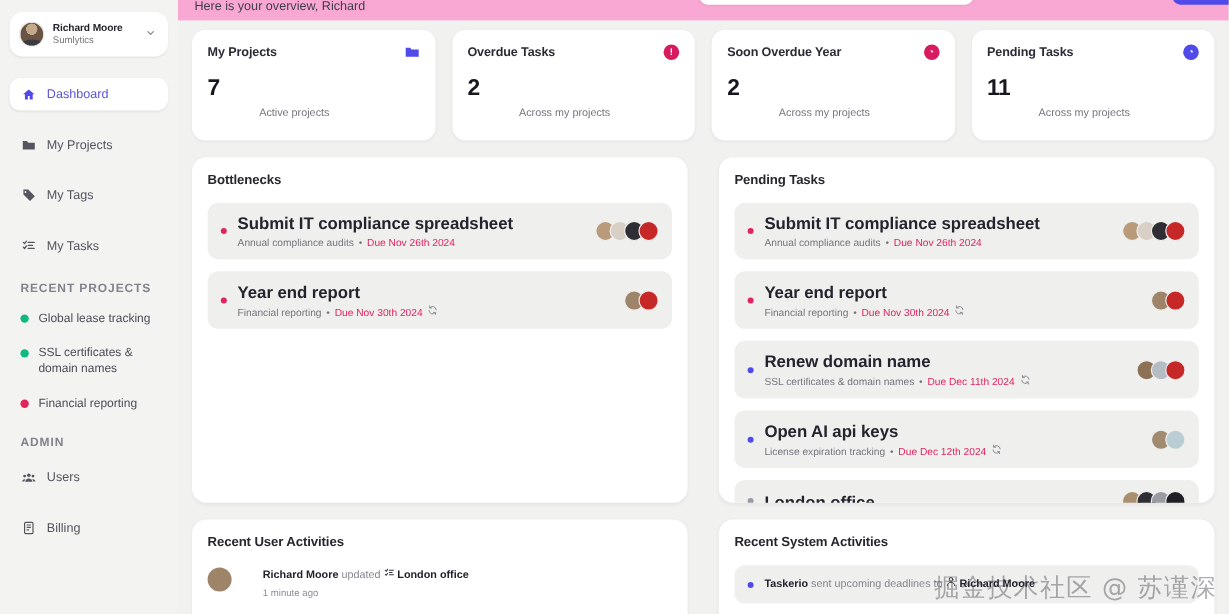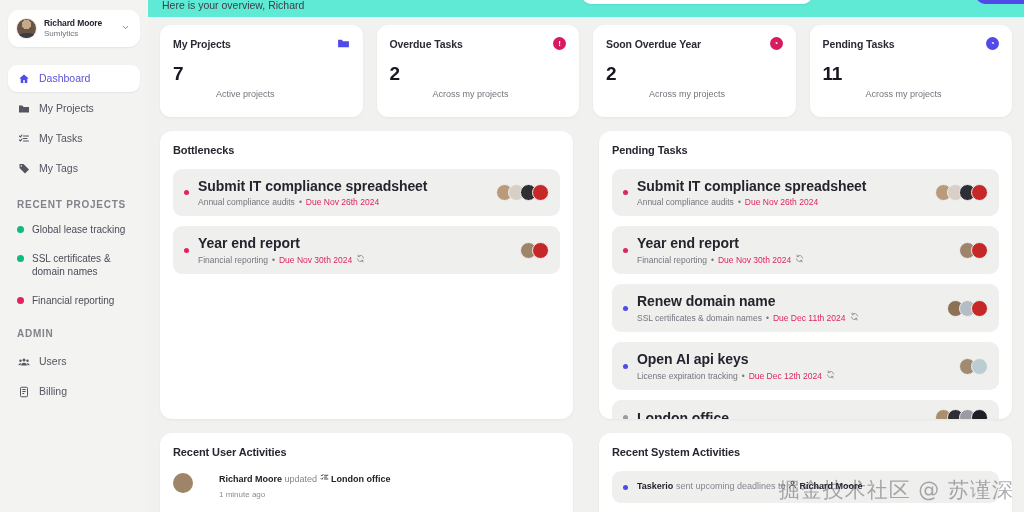--- a/index.html
+++ b/index.html
@@ -37,23 +37,23 @@
     content:""; position:absolute; left:50%; bottom:-24%;
     transform:translateX(-50%); width:112%; height:52%;
     border-radius:50% 50% 0 0; background:#3b3b43;
   }
   .user-meta { flex: 1; min-width: 0; line-height: 1.15; }
   .user-name { font-size: 8.5px; font-weight: 700; color: #24242e; letter-spacing: -.1px; }
   .user-org  { font-size: 8px; color: #72727c; margin-top: 1px; }
   .chev { width: 13px; flex: 0 0 13px; text-align: center; color: #7c7c86; font-size: 9px; }
 
   .nav-item {
-    display: flex; align-items: flex-start; gap: 9px;
+    display: flex; align-items: center; gap: 9px;
     padding: 7px 9px; border-radius: 9px;
-    font-size: 10.5px; color: #54545f; margin-bottom: 3px;
+    font-size: 10.5px; color: #54545f; margin-bottom: 15px;
     cursor: pointer;
   }
   .nav-item.active {
     background: #ffffff; color: #5b53d6; font-weight: 500;
     box-shadow: 0 1px 2px rgba(16,16,30,.07);
   }
   .nav-ico { width: 13px; height: 13px; flex: 0 0 13px; display:flex; align-items:center; justify-content:center; }
   .nav-ico svg { display:block; }
 
   .section-head {
@@ -63,21 +63,21 @@
   .proj-item {
     display: flex; align-items: flex-start; gap: 8px;
     padding: 4px 9px 4px 9px; margin-bottom: 7px;
     font-size: 10px; color: #4c4c57; line-height: 1.35; cursor: pointer;
   }
   .dot { width: 7px; height: 7px; border-radius: 50%; flex: 0 0 7px; margin-top: 3px; }
 
   
   .main { flex: 1; height: 512px; position: relative; overflow: hidden; background: #f1f1f0; }
 
-  .topstrip { position:absolute; top:0; left:0; right:0; height: 17px; background:#5eead4; }
+  .topstrip { position:absolute; top:0; left:0; right:0; height: 17px; background:#f9a8d4; }
   .search-stub {
     position:absolute; top:-26px; left:434px; width: 230px; height: 30px;
     background:#fff; border-radius: 9px; box-shadow: 0 1px 2px rgba(16,16,30,.06);
   }
   .btn-stub {
     position:absolute; top:-24px; height: 28px; border-radius: 9px; background:#504ae8;
   }
   .btn-stub.one { left: 828px; width: 88px; }
 
   .greet { position:absolute; top:-1px; left: 14px; font-size: 10.5px; color:#3e3e49; }
@@ -174,33 +174,33 @@
       <div class="nav-item">
         <span class="nav-ico">
           <svg width="12" height="12" viewBox="0 0 24 24" fill="#55555f">
               <path d="M2 5h7l2 3h11v11H2z"></path>
             </svg>
         </span>
         <span>My Projects</span>
       </div>
       <div class="nav-item">
         <span class="nav-ico">
+          <svg width="12" height="12" viewBox="0 0 24 24" fill="#55555f">
+              <path d="M11 2H3v8l11 11 8-8zM6.5 7.5a1.6 1.6 0 1 1 0-3.2 1.6 1.6 0 0 1 0 3.2z"></path>
+            </svg>
+        </span>
+        <span>My Tags</span>
+      </div>
+      <div class="nav-item">
+        <span class="nav-ico">
           <svg width="12" height="12" viewBox="0 0 24 24" fill="none" stroke="#55555f" stroke-width="2.2" stroke-linecap="round">
               <path d="M3 6l2 2 3-4M3 14l2 2 3-4M11 6h10M11 16h10M11 11h7"></path>
             </svg>
         </span>
         <span>My Tasks</span>
-      </div>
-      <div class="nav-item">
-        <span class="nav-ico">
-          <svg width="12" height="12" viewBox="0 0 24 24" fill="#55555f">
-              <path d="M11 2H3v8l11 11 8-8zM6.5 7.5a1.6 1.6 0 1 1 0-3.2 1.6 1.6 0 0 1 0 3.2z"></path>
-            </svg>
-        </span>
-        <span>My Tags</span>
       </div>
     </nav>
 
     <div class="section-head">RECENT PROJECTS</div>
 
     <div class="proj-item">
       <span class="dot" style="background:#10b981"></span>
       <span>Global lease tracking</span>
     </div>
     <div class="proj-item">

